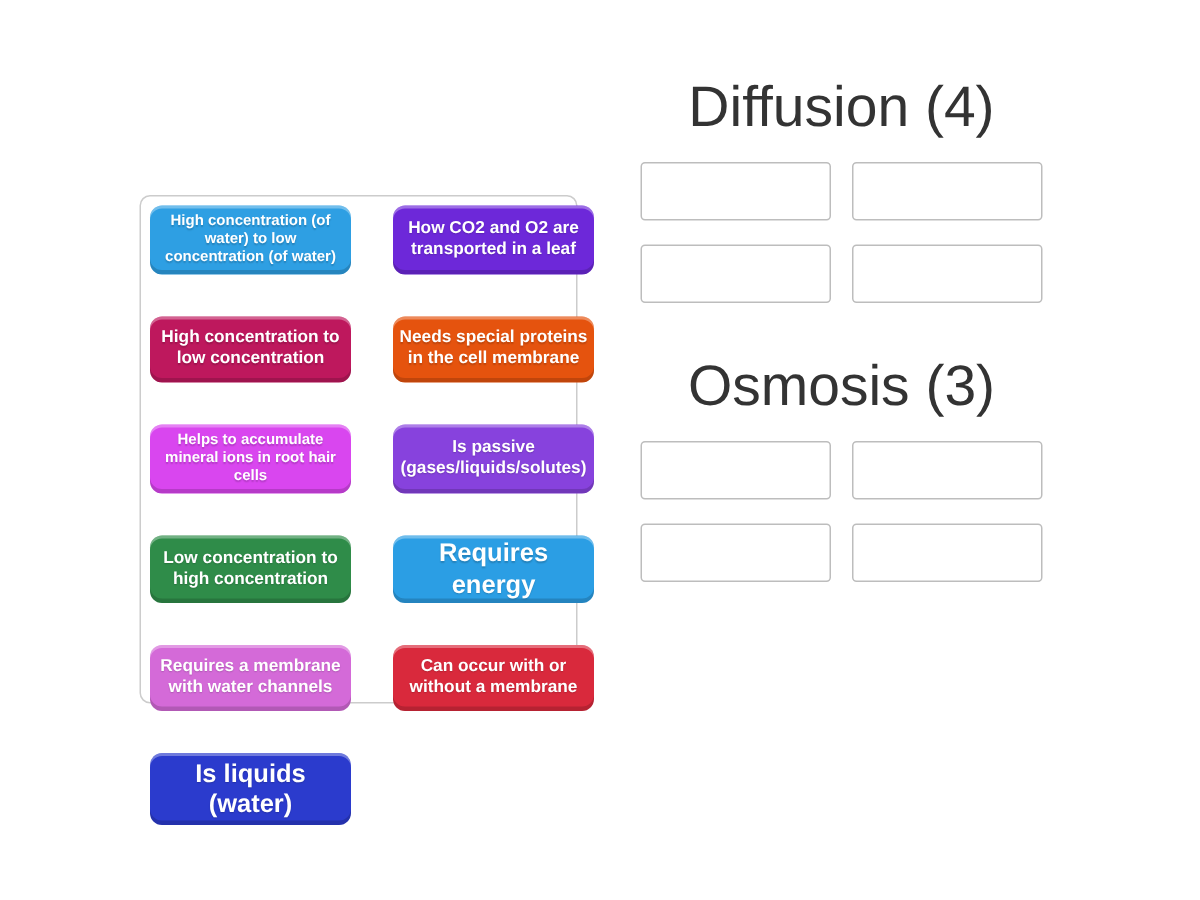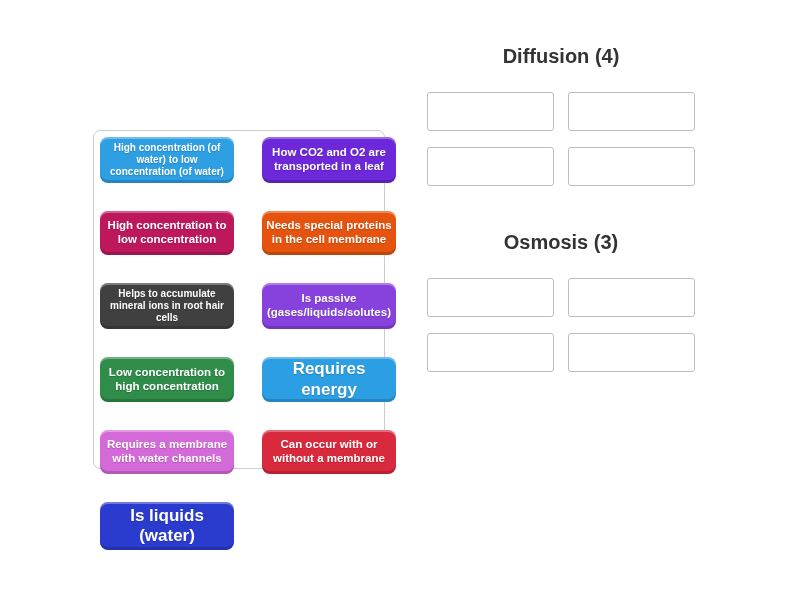--- a/index.html
+++ b/index.html
@@ -26,22 +26,22 @@
     padding:2px 4px;cursor:grab;
     box-shadow:inset 0 2px 0 rgba(255,255,255,.32), inset 0 -3px 0 rgba(0,0,0,.16);
     text-shadow:0 1px 1px rgba(0,0,0,.18);
   }
   .tile.xs{font-size:10px;line-height:1.2;}
   .tile.sm{font-size:11.5px;line-height:1.18;}
   .tile.lg{font-size:17px;line-height:1.18;}
   
   .group{position:absolute;left:427px;width:268px;}
   .group-title{
-    margin:0;height:40px;line-height:40px;
-    font-size:20px;font-weight:700;color:#333333;
+    margin:16px;height:40px;line-height:40px;
+    font-size:38px;font-weight:400;color:#333333;
     text-align:center;white-space:nowrap;
   }
   .slots{
     display:grid;grid-template-columns:127px 127px;
     column-gap:14px;row-gap:16px;margin-top:16px;
   }
   .slot{
     box-sizing:border-box;height:39px;background:#ffffff;
     border:1px solid #bdbdbd;border-radius:3px;
   }
@@ -62,21 +62,21 @@
   </div>
 
   <div class="tile sm" style="background: #be185d;">
     <span class="tile-label">High concentration to low concentration</span>
   </div>
 
   <div class="tile sm" style="background: rgb(229, 83, 14);">
     <span class="tile-label">Needs special proteins in the cell membrane</span>
   </div>
 
-  <div class="tile xs" style="background: #404040;">
+  <div class="tile xs" style="background: #d946ef;">
     <span class="tile-label">Helps to accumulate mineral ions in root hair cells</span>
   </div>
 
   <div class="tile sm" style="background: rgb(135, 66, 221);">
     <span class="tile-label">Is passive (gases/liquids/solutes)</span>
   </div>
 
   <div class="tile sm" style="background: rgb(47, 140, 73);">
     <span class="tile-label">Low concentration to high concentration</span>
   </div>

